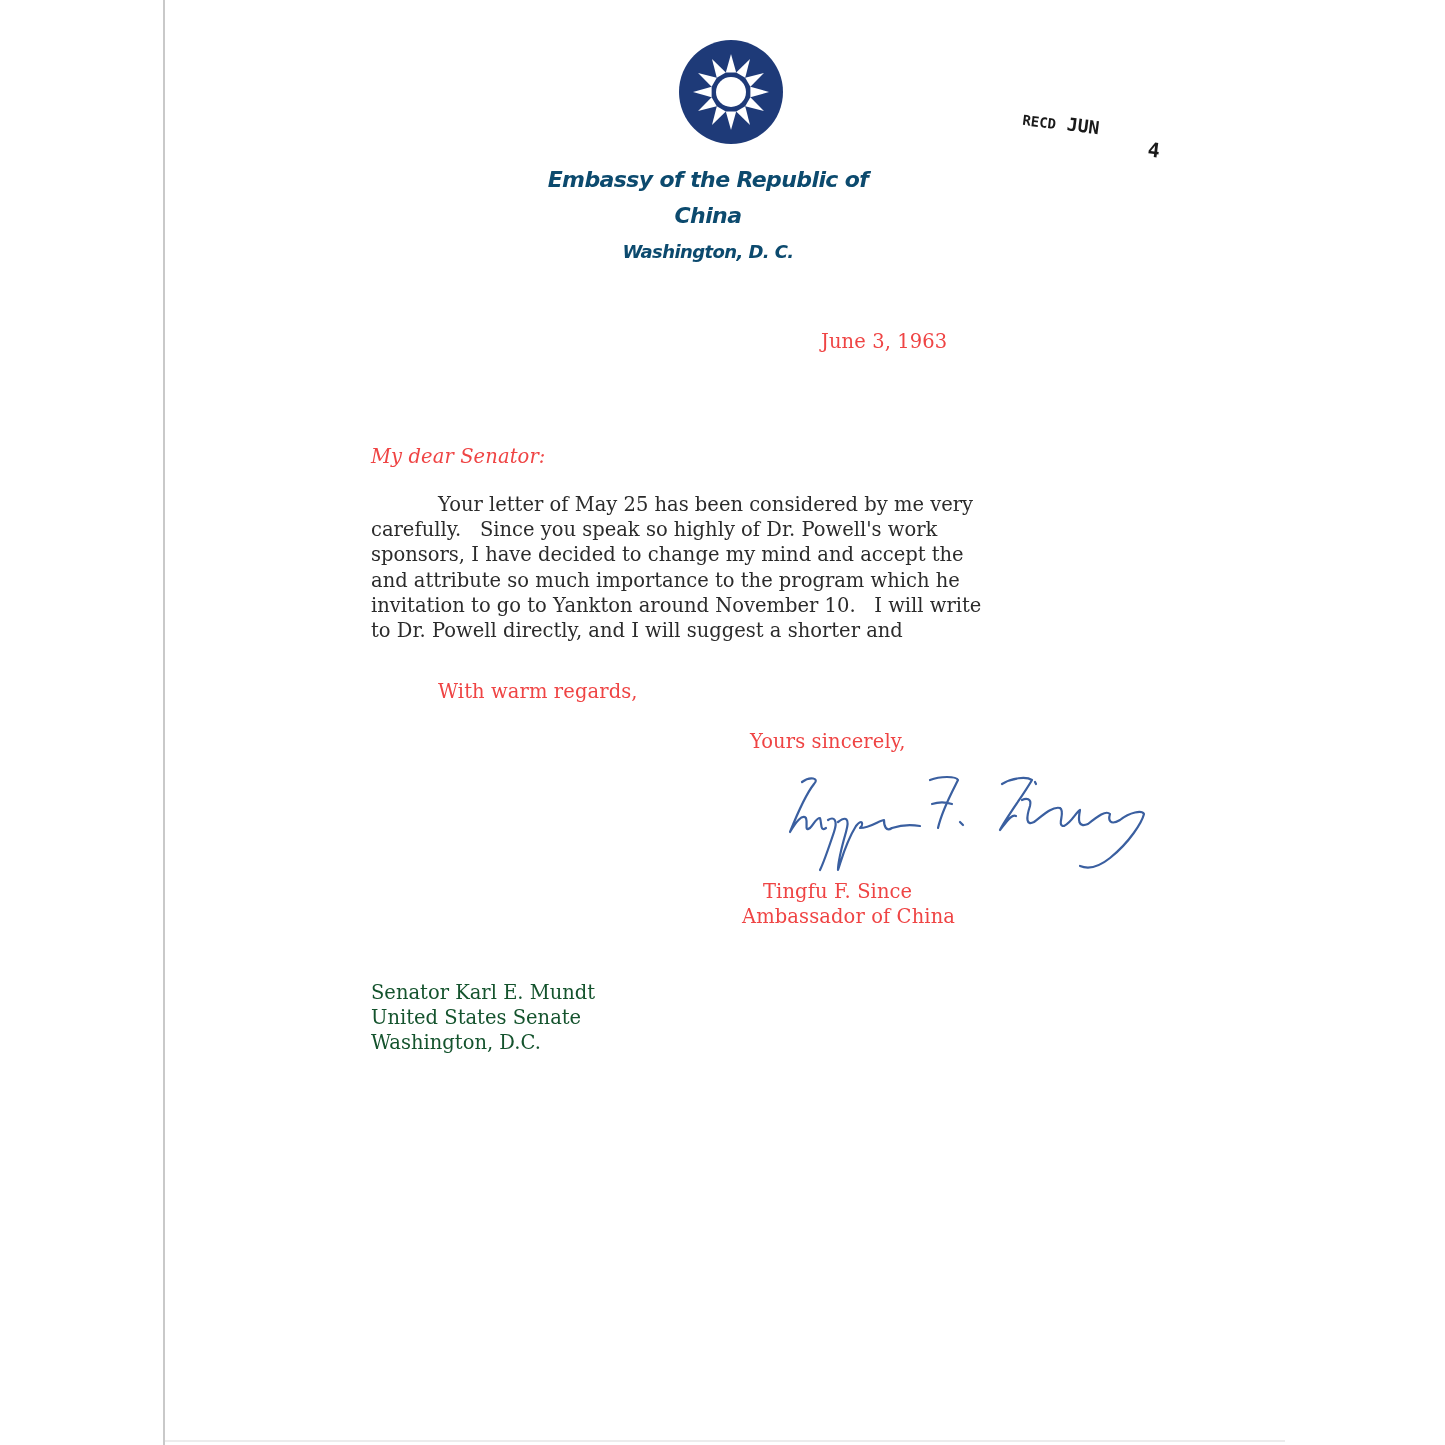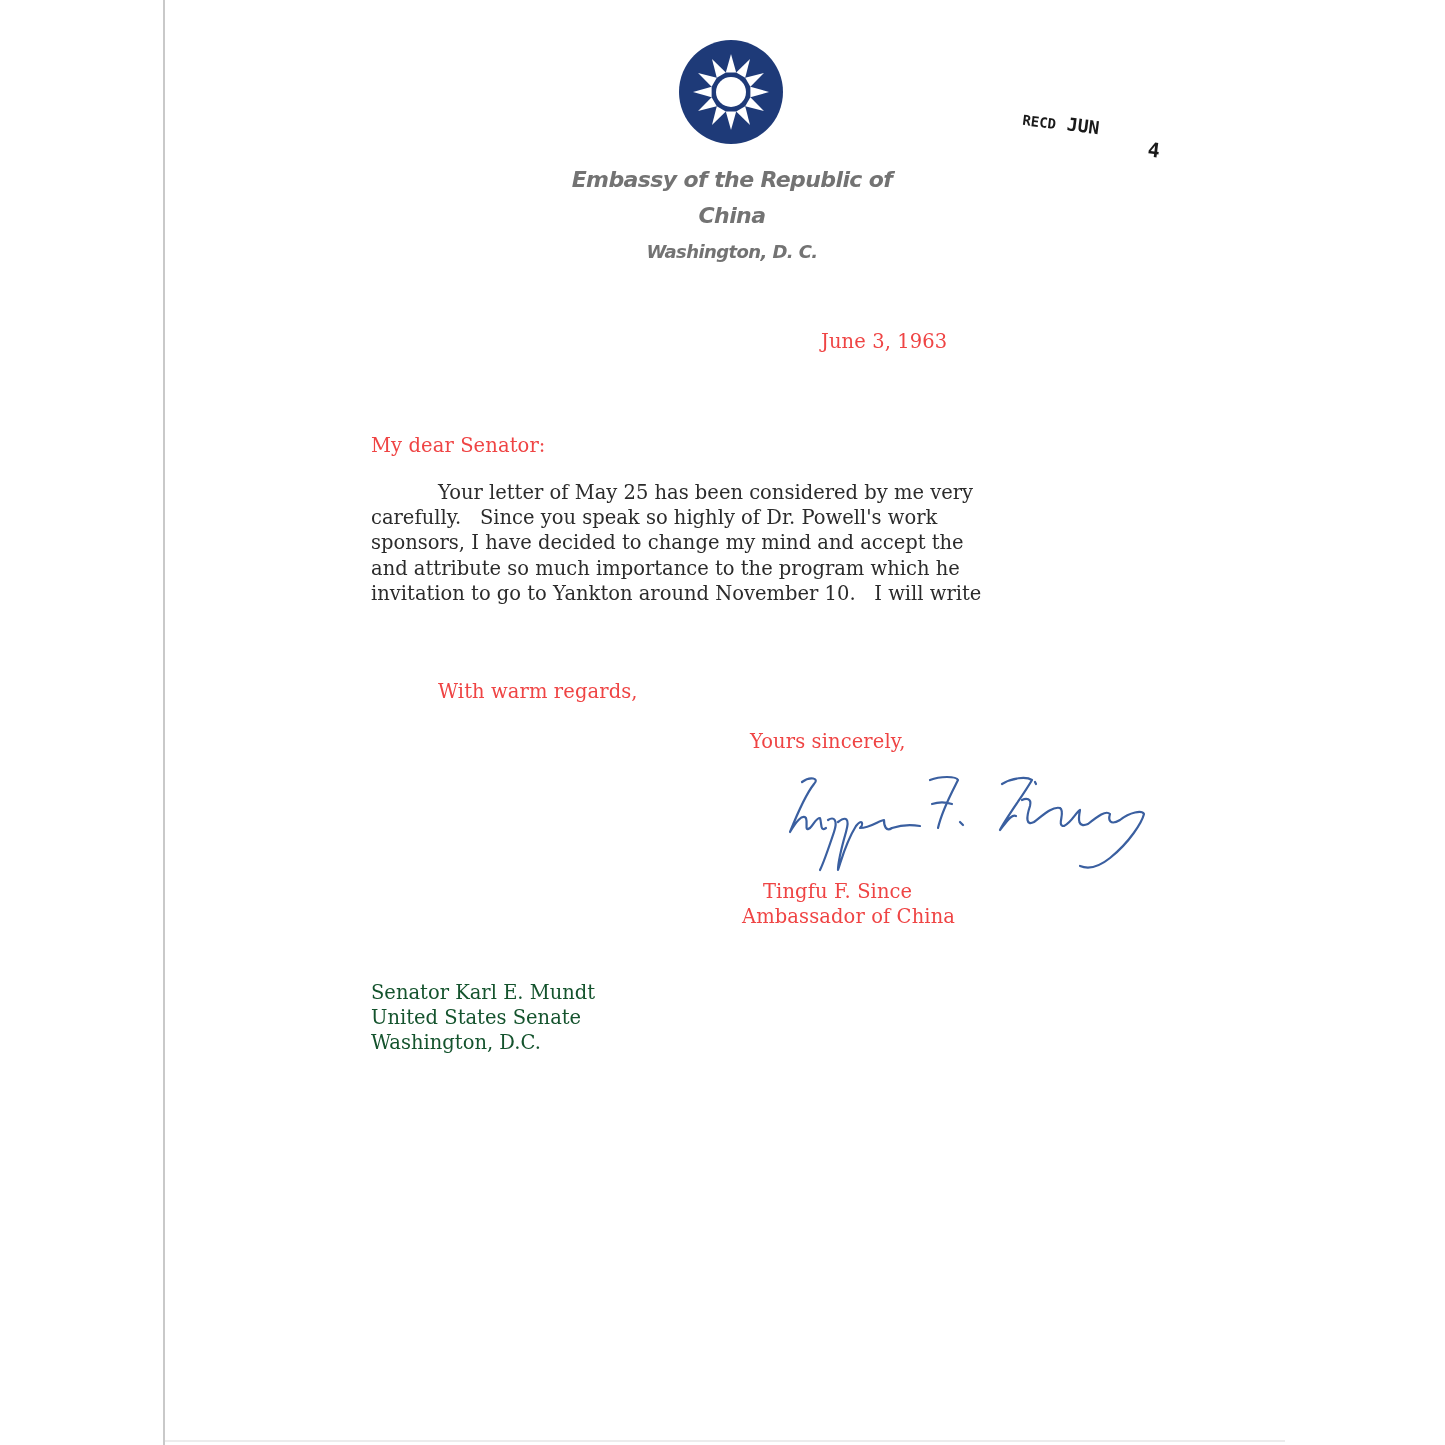--- a/index.html
+++ b/index.html
@@ -33,25 +33,25 @@
     }
     .seal {
       position: absolute;
       left: 678px;
       top: 39px;
       width: 106px;
       height: 106px;
     }
     .letterhead {
       position: absolute;
-      left: 540px;
+      left: 516px;
       top: 162px;
       width: 384px;
       text-align: center;
-      color: #737373;
+      color: #0c4a6e;
       font-family: "DejaVu Sans", "Liberation Sans", sans-serif;
       font-style: italic;
       font-weight: bold;
       line-height: 36px;
     }
     .letterhead .line1 { font-size: 22px; letter-spacing: -0.6px; }
     .letterhead .line2 { font-size: 18px; letter-spacing: -0.6px; }
     .stamp {
       position: absolute;
       left: 1024px;
@@ -74,25 +74,25 @@
     }
     .typed {
       position: absolute;
       font-family: "DejaVu Serif", "Liberation Serif", serif;
       font-size: 19.5px;
       letter-spacing: 0.1px;
       color: #ef4444;
       white-space: nowrap;
     }
     .date { left: 821px; top: 330px; }
-    .salutation { left: 371px; top: 434px; }
+    .salutation { left: 371px; top: 445px; font-style: italic; }
     .body-para {
       position: absolute;
       left: 371px;
-      top: 480px;
+      top: 492px;
       width: 700px;
       font-family: "DejaVu Serif", "Liberation Serif", serif;
       font-size: 19.5px;
       line-height: 25.2px;
       color: #2b2b2b;
     }
     .body-para .line { display: block; white-space: nowrap; }
     .body-para .indent { padding-left: 67px; }
     .closing-regards { left: 438px; top: 680px; }
     .closing-sincerely { left: 750px; top: 730px; }
@@ -155,20 +155,21 @@
 
 <div class="typed date">June 3, 1963</div>
 <div class="typed salutation">My dear Senator:</div>
 
 <div class="body-para">
   <span class="line indent">Your letter of May 25 has been considered by me very</span>
   <span class="line" style="white-space:pre">carefully.   Since you speak so highly of Dr. Powell's work</span>
   <span class="line">sponsors, I have decided to change my mind and accept the</span>
   <span class="line">and attribute so much importance to the program which he</span>
   <span class="line" style="white-space:pre">invitation to go to Yankton around November 10.   I will write</span>
+  <span class="line">to Dr. Powell directly, and I will suggest a shorter and</span>
 </div>
 
 <div class="typed closing-regards">With warm regards,</div>
 <div class="typed closing-sincerely">Yours sincerely,</div>
 
 <svg class="signature" viewBox="0 0 380 110" fill="none" stroke="#3a5fa0" stroke-width="2.2" stroke-linecap="round" stroke-linejoin="round">
   <path d="M22,12 C30,6 40,8 34,14 C26,24 14,52 10,62 C16,52 22,44 26,48 C28,54 24,62 30,58 C34,54 36,48 40,48 C42,54 40,62 46,58"></path>
   <path d="M48,50 C54,46 58,50 54,62 C50,74 44,92 40,100"></path>
   <path d="M58,52 C66,46 70,48 66,62 C62,76 58,92 58,100 C62,88 66,72 76,56 C82,48 84,54 80,58 C90,58 100,50 104,50 C104,56 106,62 112,58 C118,56 128,54 140,56"></path>
   <path d="M150,10 C160,6 176,6 178,10 C172,22 162,40 158,58 M152,34 C158,32 166,32 172,34"></path>

